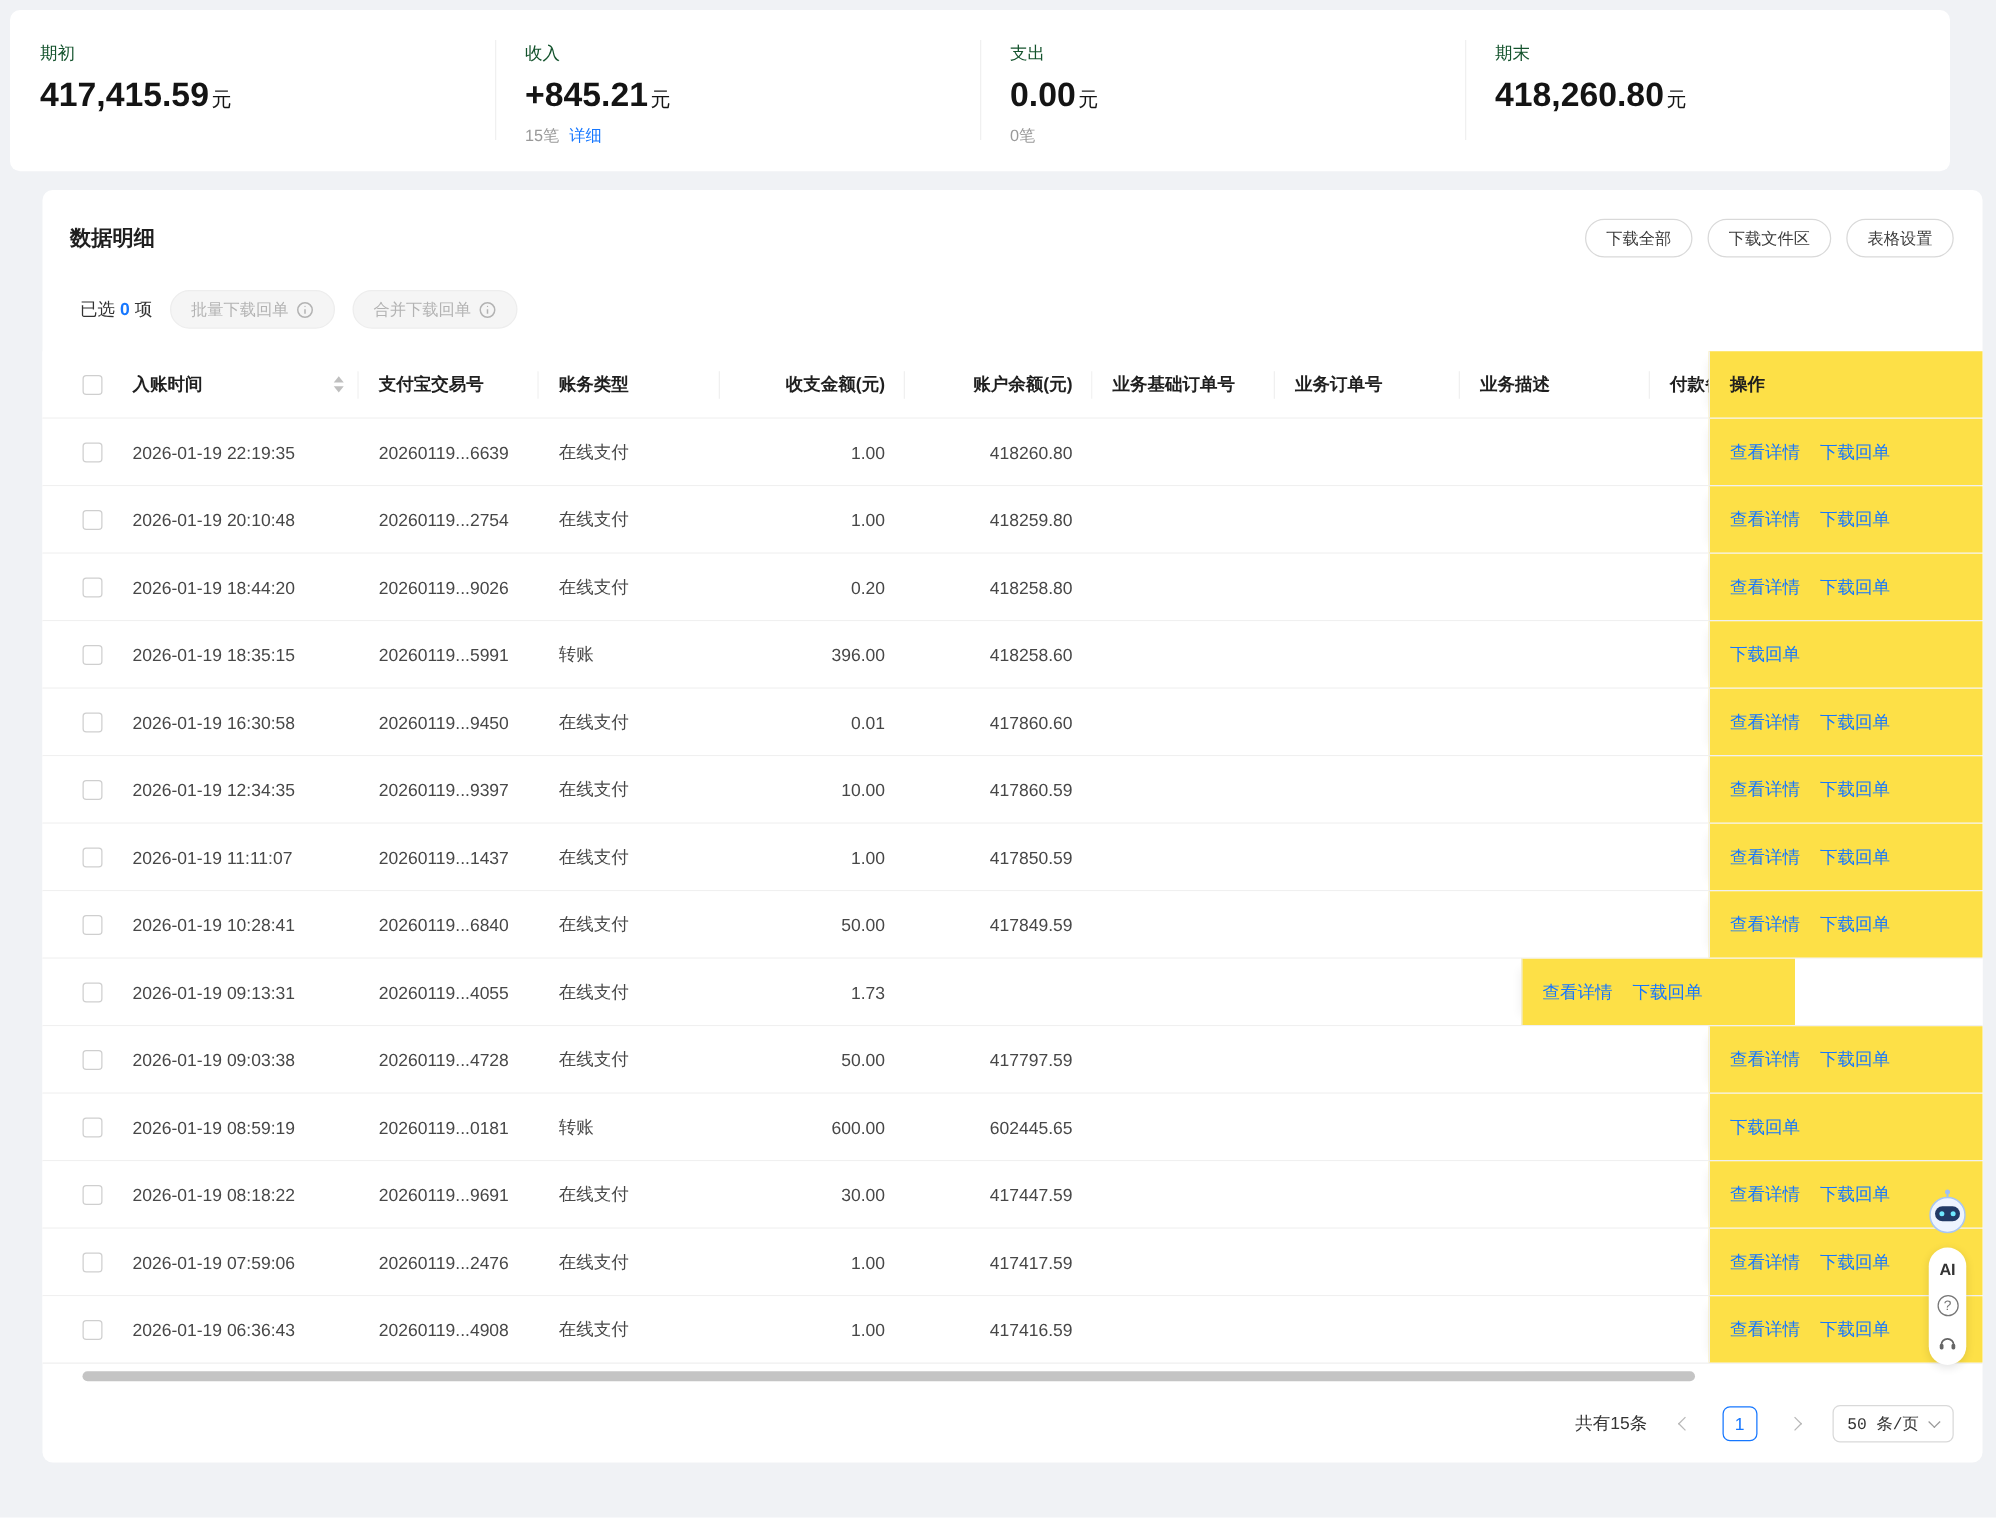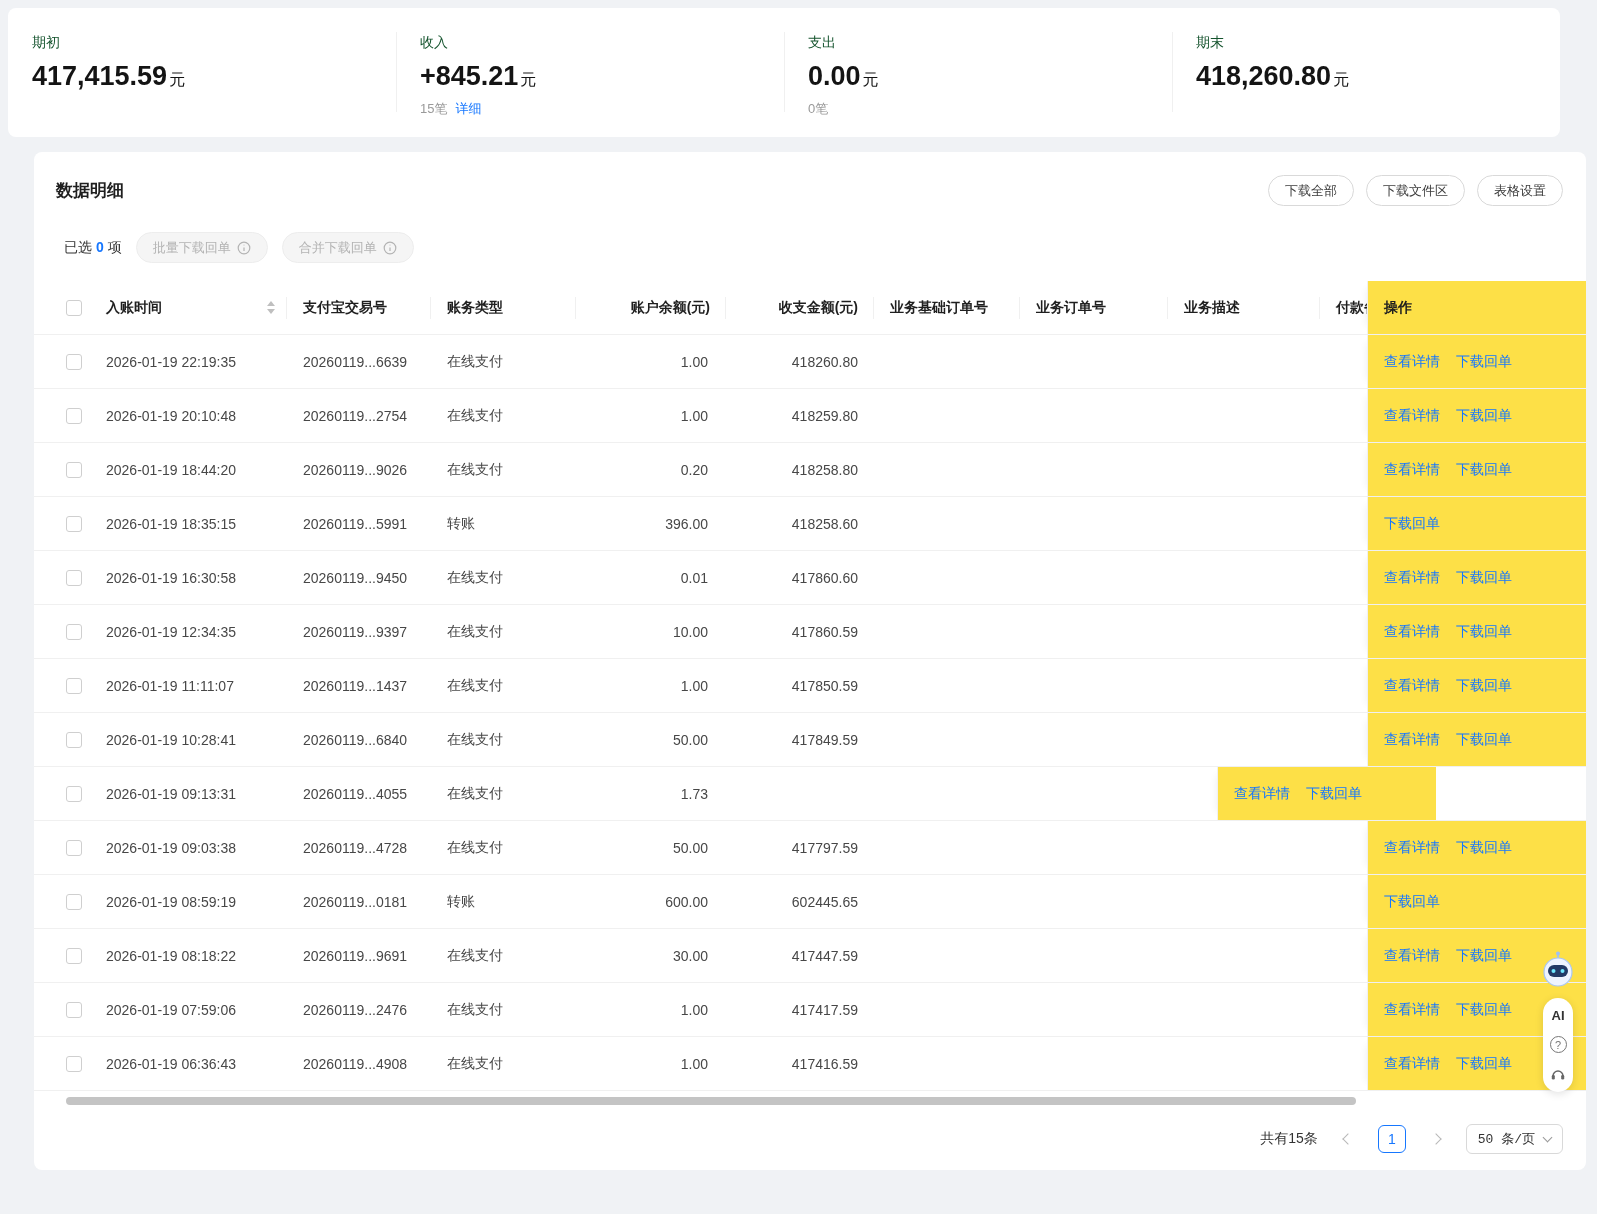--- a/index.html
+++ b/index.html
@@ -186,22 +186,22 @@
         </div>
       <div class="t-cell c-time">
         <span>入账时间</span>
         <span class="sorter">
             <span class="caret-up"></span>
             <span class="caret-down"></span>
           </span>
       </div>
       <div class="t-cell c-txn">支付宝交易号</div>
       <div class="t-cell c-type">账务类型</div>
+      <div class="t-cell c-amount">收支金额(元)</div>
       <div class="t-cell c-balance">账户余额(元)</div>
-      <div class="t-cell c-amount">收支金额(元)</div>
       <div class="t-cell c-bizbase">业务基础订单号</div>
       <div class="t-cell c-bizorder">业务订单号</div>
       <div class="t-cell c-bizdesc">业务描述</div>
       <div class="t-cell c-remark">付款备</div>
       <div class="t-cell c-actions">操作</div>
     </div>
 
     <div>
         <div class="t-row">
     <div class="t-cell c-check">

